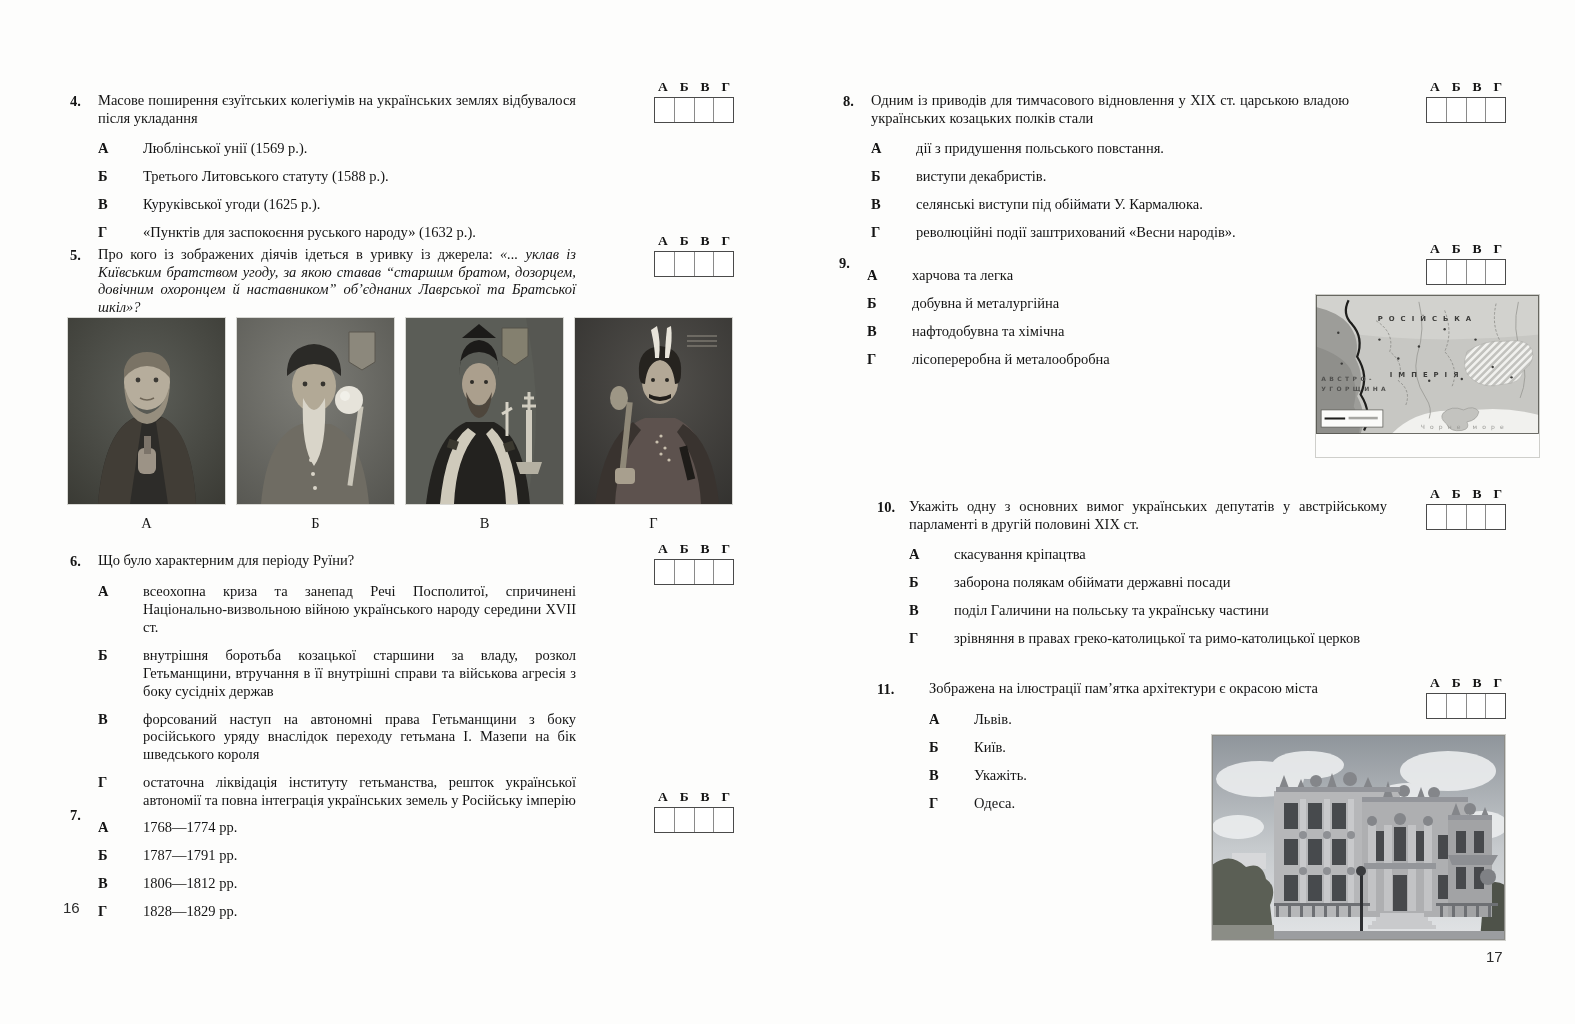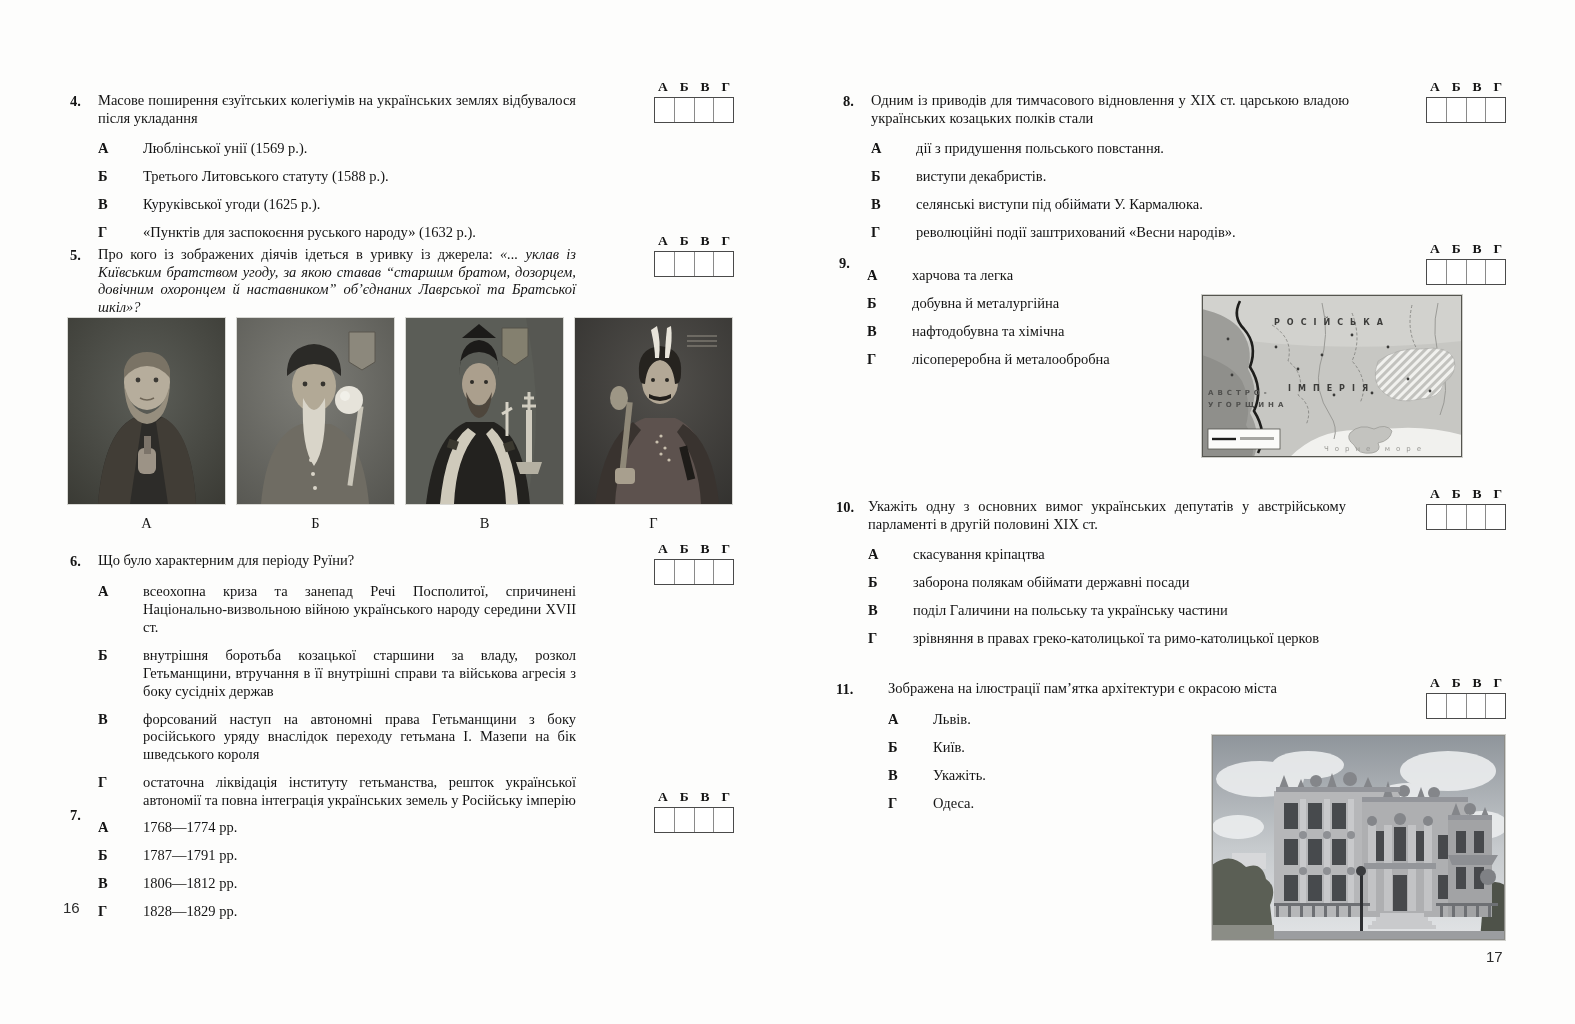--- a/index.html
+++ b/index.html
@@ -7,21 +7,21 @@
     width:1575px;height:1024px;position:relative;
     background:#fdfdfc;
     font-family:"Liberation Serif","DejaVu Serif",serif;
     color:#141414;
     -webkit-font-smoothing:antialiased;
   }
   .abs{position:absolute;}
   
   .qblock{display:flex;align-items:flex-start;}
   .qnum{font-weight:bold;font-size:14.5px;width:28px;flex:0 0 auto;text-align:left;line-height:1.25;}
-  .qnum.wide{width:32px;}
+  .qnum.wide{width:32px;margin-left:41px;}
   .qtext{font-size:14.5px;line-height:1.22;width:478px;text-align:justify;}
   .qtext em{font-style:italic;}
   .opts{margin-top:13px;}
   .opt{display:flex;margin-bottom:10px;}
   .opt-letter{font-weight:bold;font-size:14.5px;width:45px;flex:0 0 auto;line-height:1.24;}
   .opt-text{font-size:14.5px;line-height:1.24;text-align:justify;max-width:433px;}
   
   .agrid{width:80px;}
   .agrid-letters{display:flex;justify-content:space-between;padding:0 4px 3px 4px;}
   .agrid-letters span{font-weight:bold;font-size:13.5px;line-height:1;}
@@ -380,21 +380,21 @@
       <span>Г</span>
   </div>
   <div class="agrid-boxes">
     <span class="abox"></span>
       <span class="abox"></span>
       <span class="abox"></span>
       <span class="abox"></span>
   </div>
 </div>
 
-<div class="abs figure" style="left:1202px;top:295px;width:260px;height:162px;">
+<div class="abs figure" style="left:1316px;top:295px;width:223px;height:162px;">
   <svg viewBox="0 0 260 162" xmlns="http://www.w3.org/2000/svg">
     <defs>
       <pattern id="hatch" width="6" height="6" patternTransform="rotate(45)" patternUnits="userSpaceOnUse">
         <rect width="6" height="6" fill="#c2c2be"></rect>
         <rect width="3" height="6" fill="#f1f1ee"></rect>
       </pattern>
     </defs>
 
     <rect width="260" height="162" fill="#c7c7c3"></rect>
 

